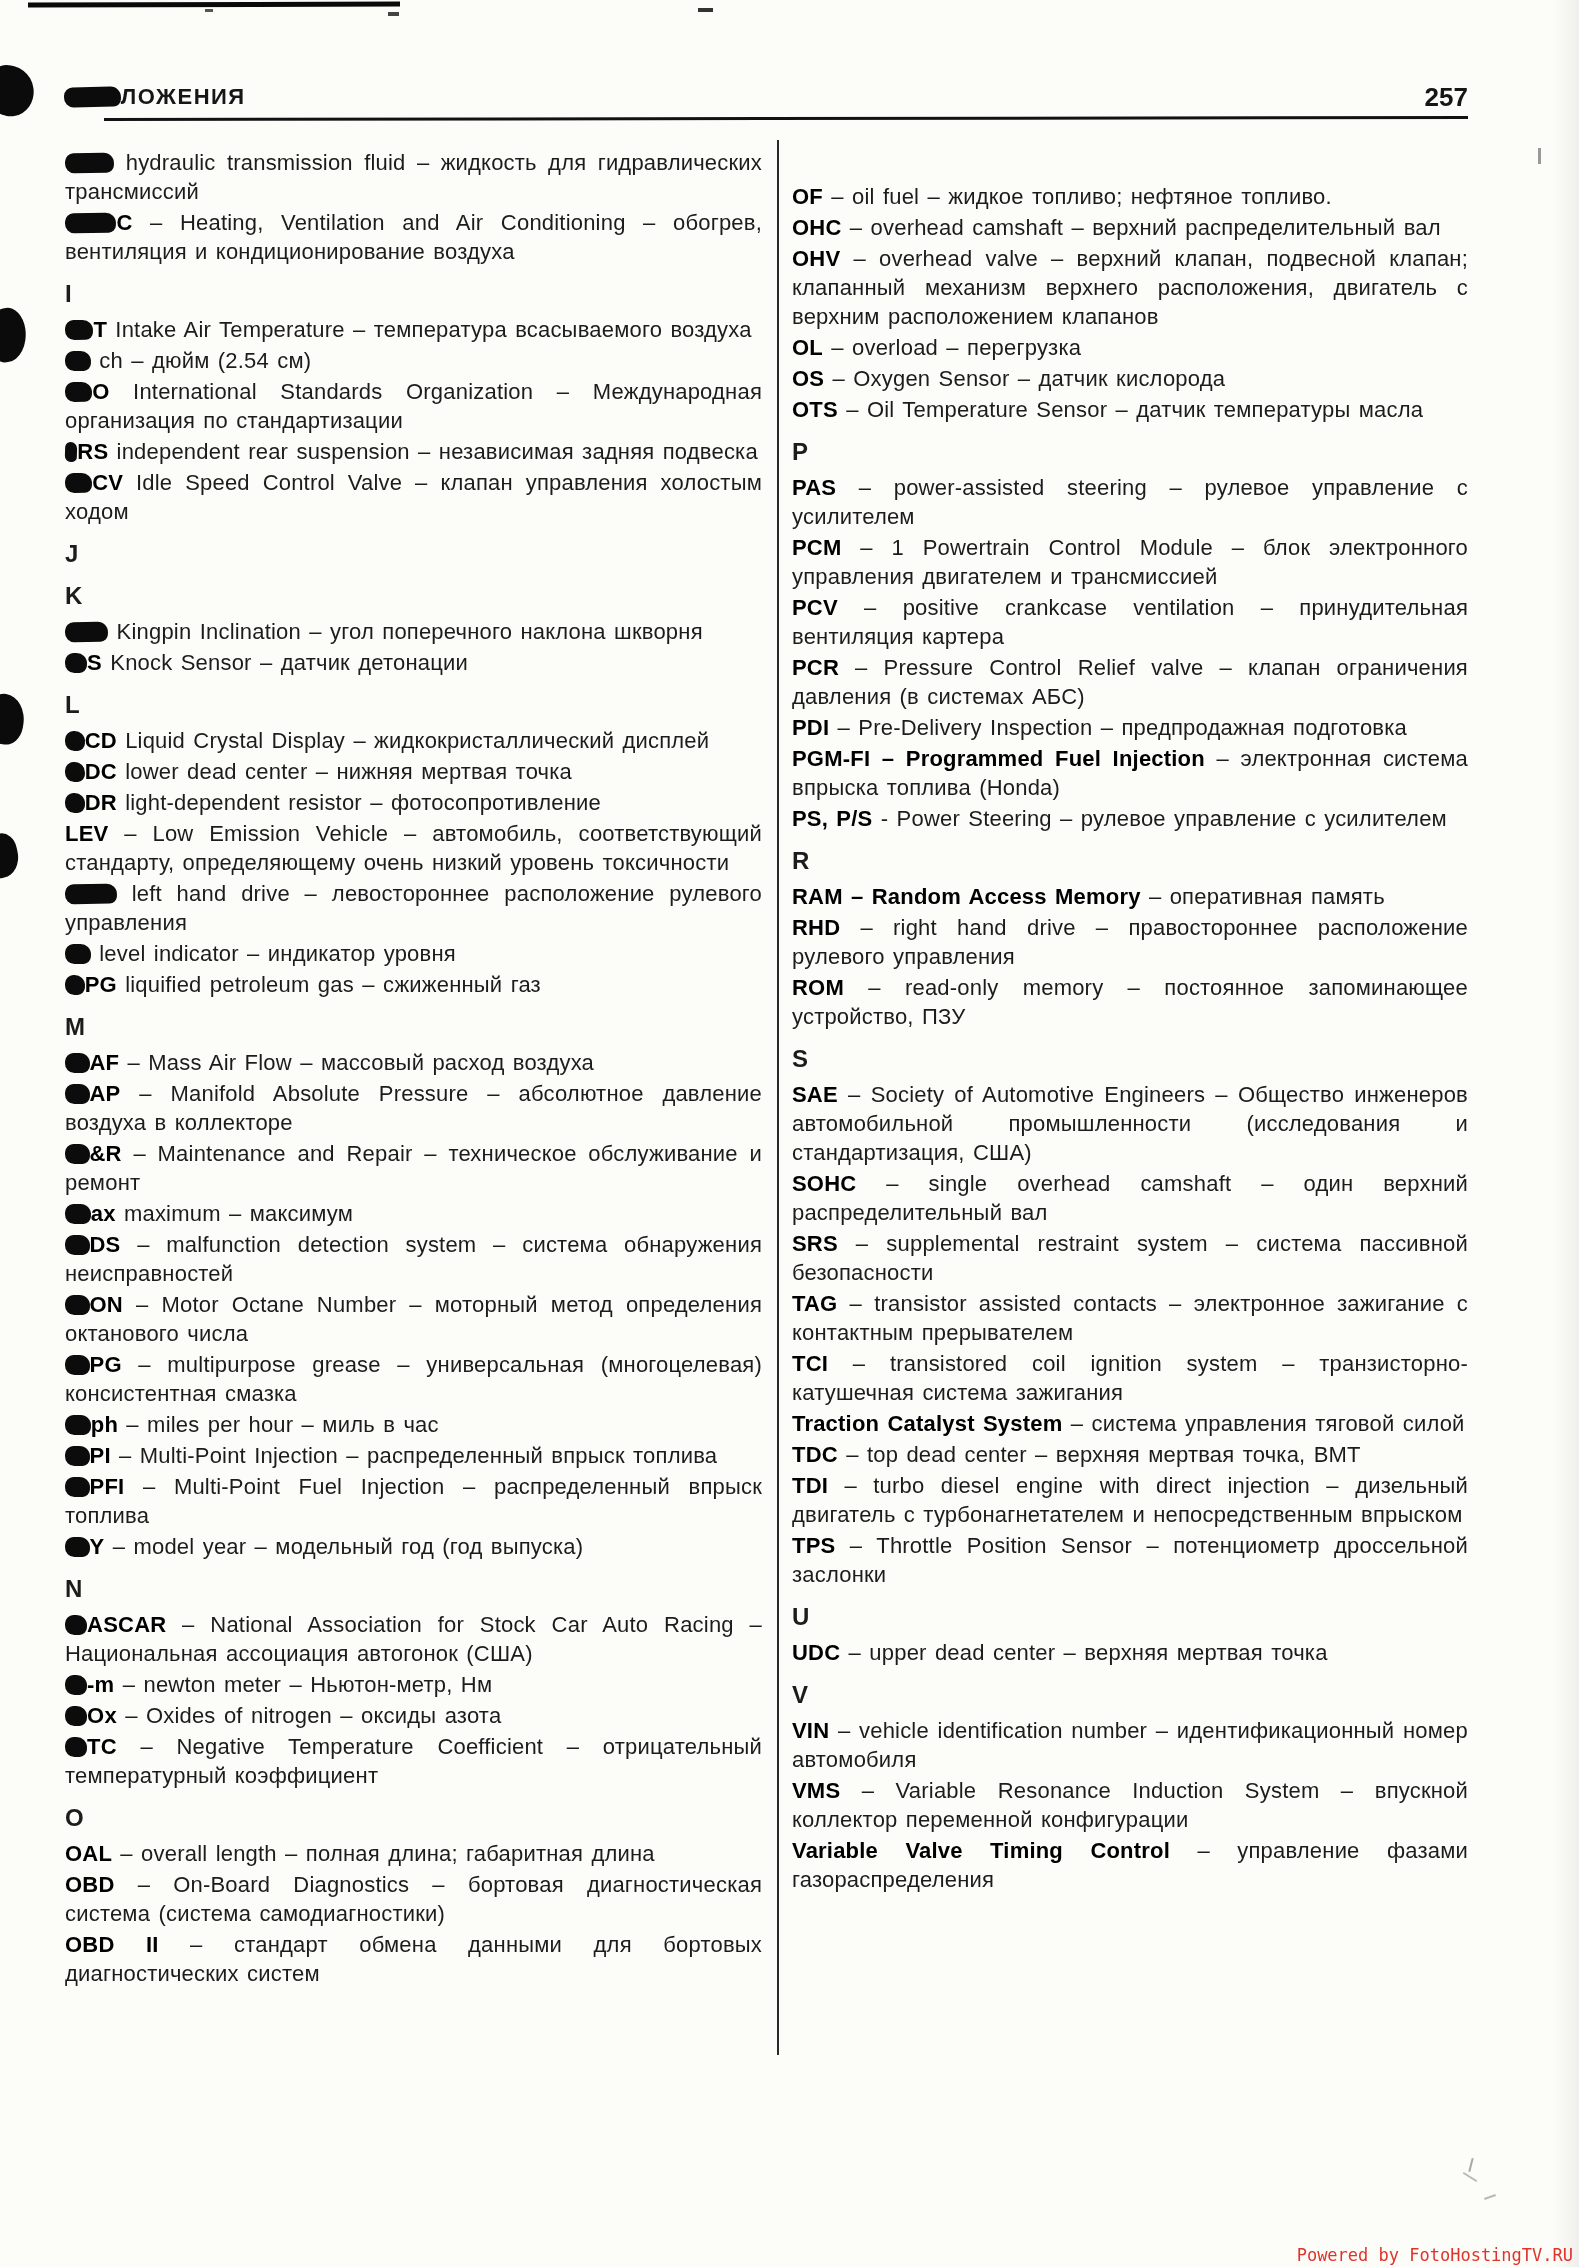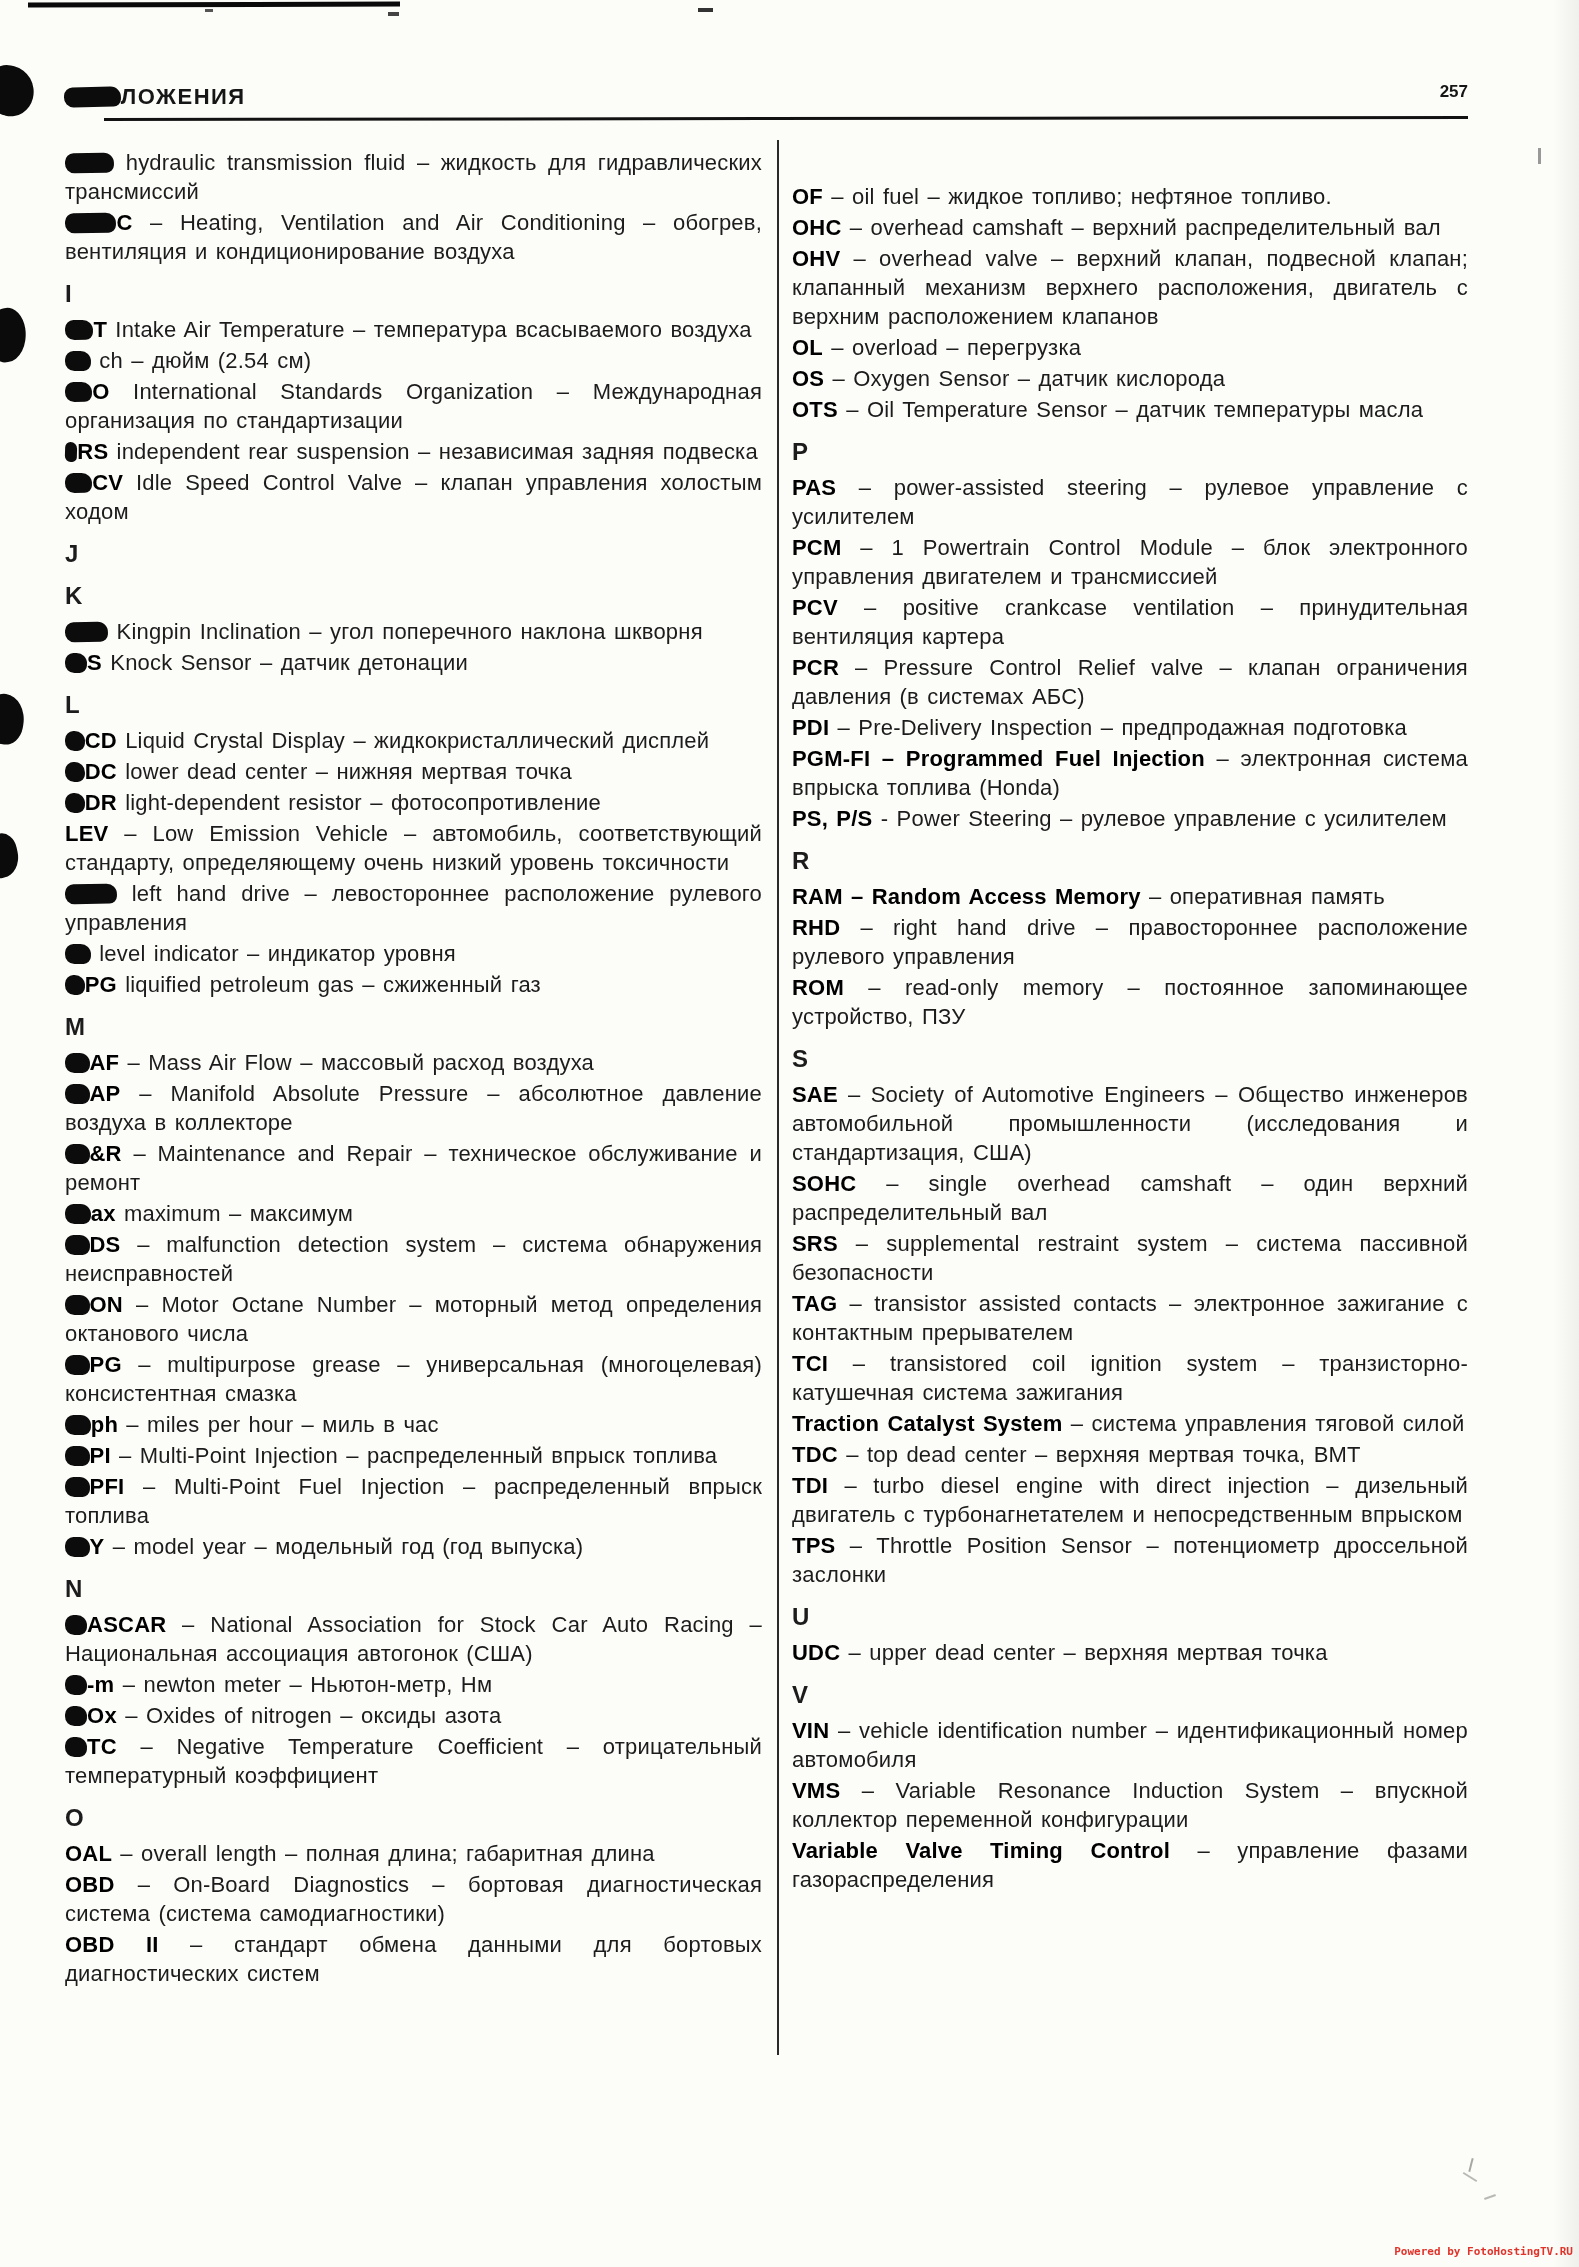--- a/index.html
+++ b/index.html
@@ -2,21 +2,21 @@
 <html><head>
 <meta charset="utf-8">
 <style>
   html,body{margin:0;padding:0;width:1579px;height:2267px;overflow:hidden;background:#e9e9e7;}
   .page{position:absolute;left:0;top:0;width:1579px;height:2267px;background:#fcfcf9;
         font-family:"Liberation Sans",sans-serif;color:#161616;}
   .edge-shade{position:absolute;right:0;top:0;width:26px;height:100%;
         background:linear-gradient(to right,rgba(0,0,0,0),rgba(0,0,0,0.05));}
   
   .title{position:absolute;left:64px;top:84px;font-size:22px;font-weight:bold;letter-spacing:1.5px;}
-  .pagenum{position:absolute;left:1398px;top:82px;width:70px;text-align:right;font-size:17px;font-weight:bold;}
+  .pagenum{position:absolute;left:1398px;top:82px;width:70px;text-align:right;font-size:26px;font-weight:bold;}
   .rule{position:absolute;left:104px;top:117px;width:1364px;height:3px;background:#121212;transform:rotate(-0.08deg);}
   
   .divider{position:absolute;left:777px;top:140px;width:2px;height:1915px;background:#2a2a2a;}
   .col{position:absolute;top:148px;font-size:22px;line-height:29px;text-align:justify;
        letter-spacing:0.2px;word-spacing:2px;color:#1c1c1c;}
   .col-left{left:65px;width:697px;}
   .col-right{left:792px;width:676px;margin-top:34px;}
   .entry{margin:0 0 2px 0;}
   .abbr{font-weight:bold;color:#000;}
   .section-letter{font-weight:bold;font-size:24px;margin:13px 0 7px 0;line-height:29px;}
@@ -32,21 +32,21 @@
   .blob{position:absolute;background:#0b0b0b;}
   .blob1{left:-14px;top:66px;width:48px;height:50px;border-radius:42% 58% 50% 55%;transform:rotate(14deg);}
   .blob2{left:-12px;top:308px;width:38px;height:54px;border-radius:55% 45% 60% 40%;transform:rotate(-8deg);}
   .blob3{left:-16px;top:694px;width:40px;height:50px;border-radius:48% 60% 42% 58%;transform:rotate(10deg);}
   .blob4{left:-18px;top:834px;width:36px;height:44px;border-radius:60% 42% 55% 48%;transform:rotate(-12deg);}
   .scratch{position:absolute;background:#b9b9b4;}
   .scratch1{left:1462px;top:2176px;width:16px;height:2px;transform:rotate(32deg);}
   .scratch2{left:1484px;top:2196px;width:12px;height:2px;transform:rotate(-20deg);}
   .scratch3{left:1470px;top:2158px;width:2px;height:14px;transform:rotate(14deg);background:#a8a8a2;}
   .watermark{position:absolute;top:2245px;right:6px;font-family:"DejaVu Sans Mono",monospace;
-       font-size:11px;font-weight:bold;color:#e0342b;letter-spacing:0;}
+       font-size:17px;font-weight:normal;color:#e0342b;letter-spacing:0;}
 </style>
 </head>
 <body>
 
 <div class="page">
 
   <div class="edge-shade"></div>
 
   <div class="art art-topline"></div>
   <div class="art speck1"></div>

